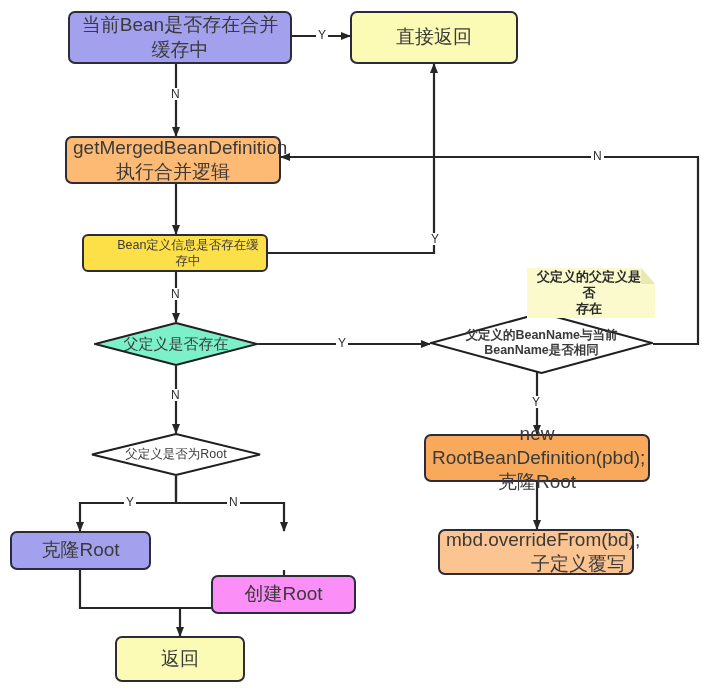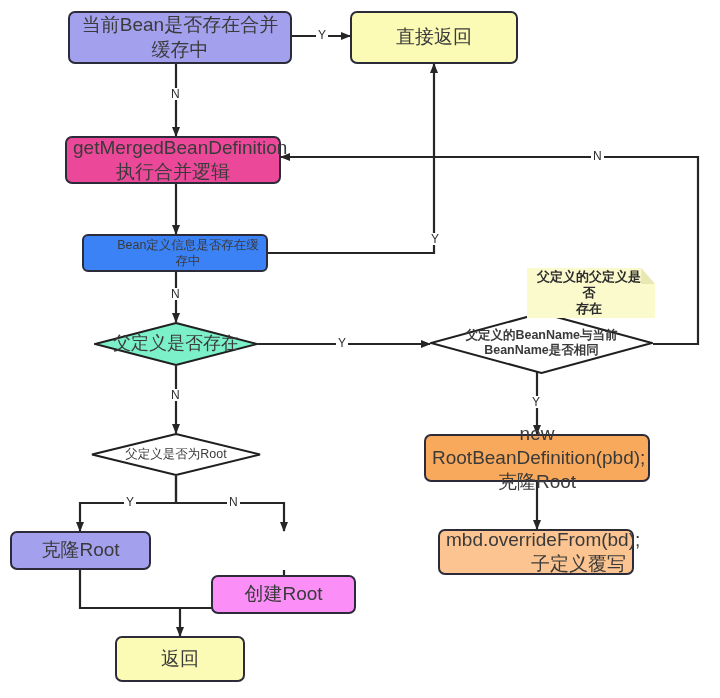--- a/index.html
+++ b/index.html
@@ -35,42 +35,42 @@
     color: #3a3a3a;
     font-size: 19px;
     line-height: 1.28;
     border: 2px solid #2b2b3a;
     border-radius: 7px;
     padding: 2px 6px;
   }
   .node .lbl { display: block; width: 100%; }
   .n-purple   { background: #a3a0ee; }
   .n-yellow   { background: #fbfbb6; }
-  .n-green    { background: #ec4899; justify-content: flex-end; }
-  .n-white    { background: #3b82f6; padding-left: 32px; }
+  .n-green    { background: #fdba74; justify-content: flex-end; }
+  .n-white    { background: #fde047; padding-left: 32px; }
   .n-pink     { background: #fb8ff7; margin-top: 44px; }
   .n-orange   { background: #f8a95b; }
   .n-orange-l { background: #fbc490; }
   .diamond-wrap {
     position: absolute;
   }
   .diamond-wrap svg {
     position: absolute;
     left: 0; top: 0;
     width: 100%; height: 100%;
   }
   .diamond-wrap .dlabel {
     position: absolute;
     left: 0; top: 0;
     width: 100%; height: 100%;
     display: flex;
     align-items: center;
     justify-content: center;
     text-align: center;
-    font-size: 18px;
+    font-size: 15px;
     line-height: 1.22;
     color: #3a3a3a;
     box-sizing: border-box;
     padding: 0 12px;
   }
   .note {
     position: absolute;
   }
   .note svg { position: absolute; left:0; top:0; width:100%; height:100%; }
   .note .nlabel {

